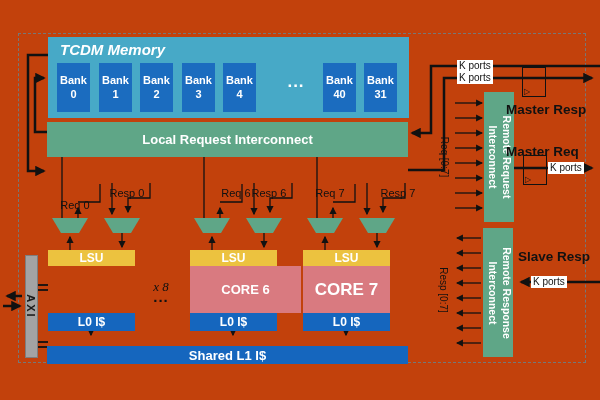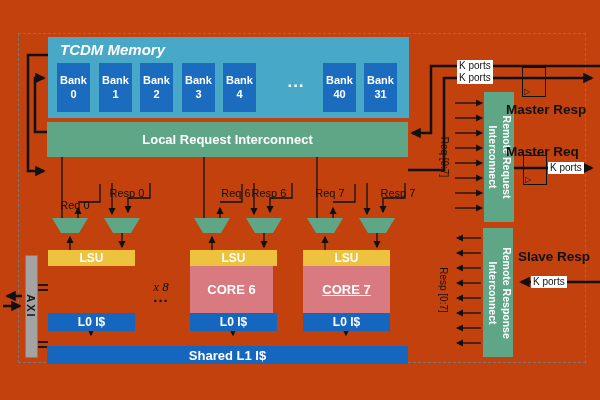--- a/index.html
+++ b/index.html
@@ -163,25 +163,25 @@
   <div class="abs wire-label" style="left:103px;top:187px;width:48px;">Resp 0</div>
   <div class="abs wire-label" style="left:195px;top:187px;width:44px;margin-left:19px;">Req 6</div>
   <div class="abs wire-label" style="left:245px;top:187px;width:48px;">Resp 6</div>
   <div class="abs wire-label" style="left:308px;top:187px;width:44px;">Req 7</div>
   <div class="abs wire-label" style="left:358px;top:187px;width:48px;margin-left:16px;">Resp 7</div>
 
   <div class="abs box" style="left:48px;top:250px;width:87px;height:16px;background:#ecc23f;font-size:12px;">LSU</div>
   <div class="abs box" style="left:48px;top:313px;width:87px;height:18px;background:#1566be;font-size:12px;">L0 I$</div>
 
   <div class="abs box" style="left:190px;top:250px;width:87px;height:16px;background:#ecc23f;font-size:12px;">LSU</div>
-  <div class="abs box" style="left:190px;top:266px;width:83px;height:47px;background:#d97a80;font-size:13px;text-align:right;">CORE 6</div>
+  <div class="abs box" style="left:190px;top:266px;width:111px;height:47px;background:#d97a80;font-size:13px;text-align:right;">CORE 6</div>
   <div class="abs box" style="left:190px;top:313px;width:87px;height:18px;background:#1566be;font-size:12px;">L0 I$</div>
 
   <div class="abs box" style="left:303px;top:250px;width:87px;height:16px;background:#ecc23f;font-size:12px;">LSU</div>
-  <div class="abs box" style="left:303px;top:266px;width:87px;height:47px;background:#d97a80;font-size:13px;text-decoration:underline;">CORE 7</div>
+  <div class="abs box" style="left:303px;top:266px;width:87px;height:47px;background:#d97a80;font-size:17px;">CORE 7</div>
   <div class="abs box" style="left:303px;top:313px;width:87px;height:18px;background:#1566be;font-size:12px;">L0 I$</div>
 
   <div class="abs" style="left:144px;top:279px;width:34px;text-align:center;font-family:'Liberation Serif',serif;font-style:italic;font-size:13px;color:#111;">x 8</div>
   <div class="abs" style="left:144px;top:288px;width:34px;text-align:center;font-weight:bold;font-size:15px;color:#111;letter-spacing:1px;">...</div>
 
   <div class="abs box bluebar" style="left:47px;top:338px;width:361px;height:18px;margin-top:8px;">Shared L1 I$</div>
 
   <div class="abs" style="left:25px;top:255px;width:13px;height:103px;background:#a3a3a3;border:1px solid #7e7e7e;box-sizing:border-box;"></div>
   <div class="abs rot" style="left:-20px;top:300px;width:103px;height:13px;font-size:11px;font-weight:bold;color:#1a1a1a;letter-spacing:2px;">AXI</div>
 

